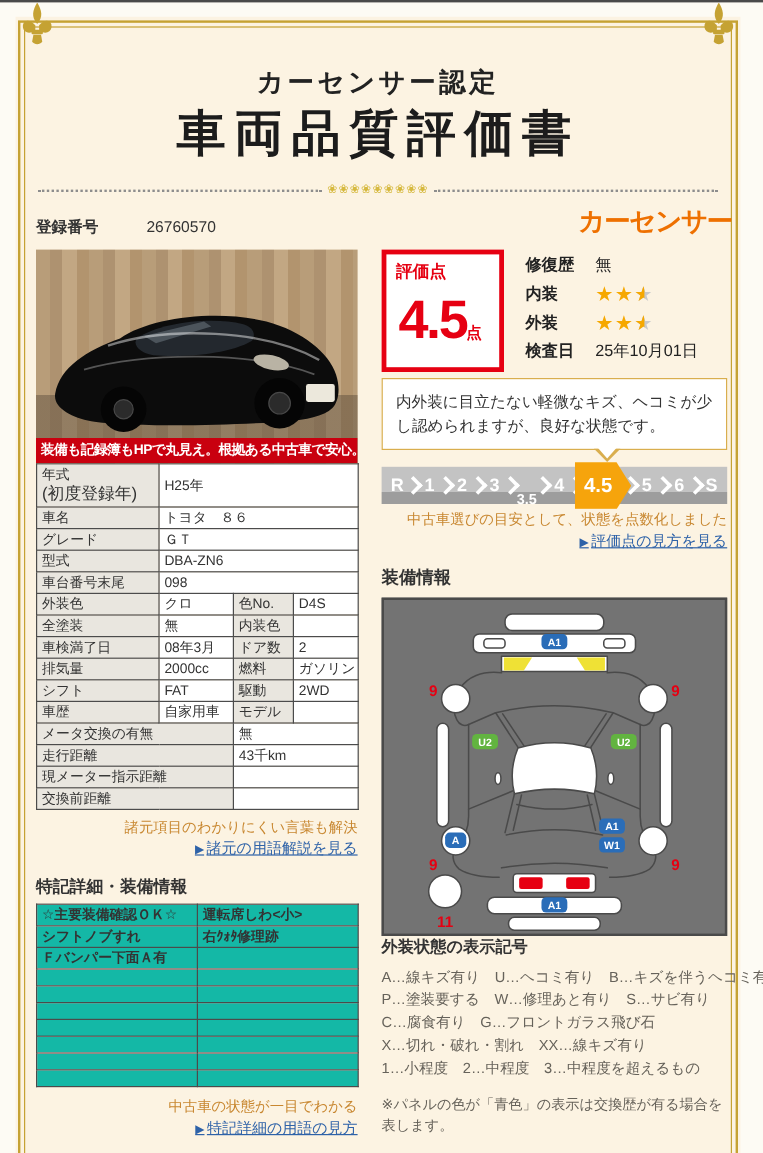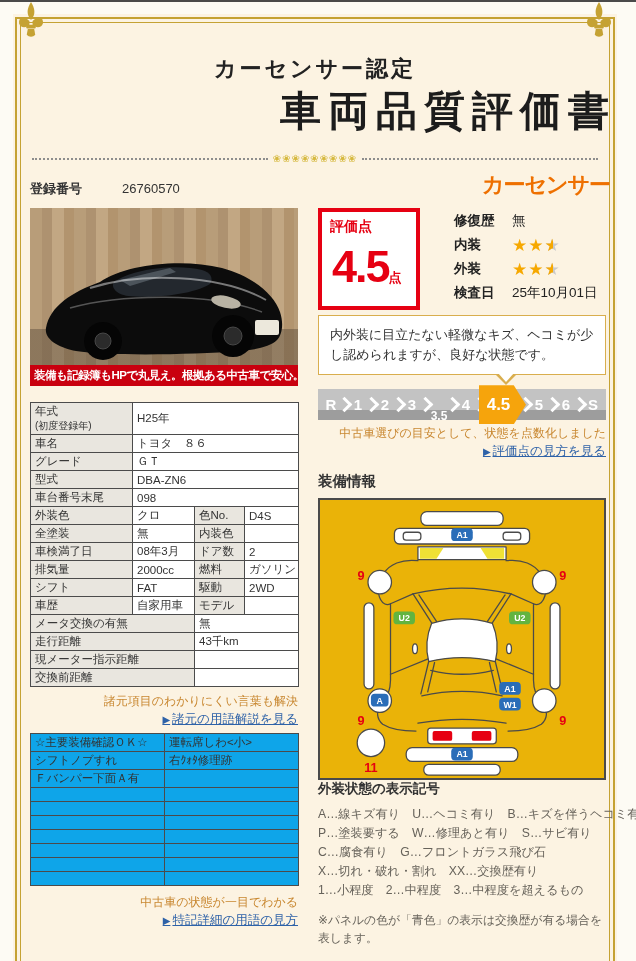--- a/index.html
+++ b/index.html
@@ -11,21 +11,21 @@
                  border:2px solid #c5a233; pointer-events:none; }
   .frame-inner { position:absolute; left:20px; top:20px; right:26px; bottom:-12px;
                  border:1px solid #c5a233; pointer-events:none; }
   .fleur { position:absolute; width:26px; height:36px; z-index:3; }
   .fleur.tl { left:18px; top:0px; }
   .fleur.tr { right:24px; top:0px; }
   .content { position:absolute; left:14px; top:12px; width:602px; height:949px; }
 
   .cert-title { position:absolute; top:40px; left:0; right:0; text-align:center;
                 font-size:22px; font-weight:bold; color:#222; letter-spacing:3px; }
-  .main-title { position:absolute; top:70px; left:0; right:0; text-align:right;
+  .main-title { position:absolute; top:70px; left:0; right:0; text-align:center;
                 font-family:"Liberation Serif","DejaVu Serif",serif;
                 font-size:41px; font-weight:bold; color:#1c1c1c; letter-spacing:7px; }
   .divider { position:absolute; top:140px; left:18px; right:18px; display:flex; align-items:center; }
   .divider .dots { flex:1; border-top:2px dotted #8d8d8d; height:0; }
   .divider .flowers { color:#d6b93f; font-size:10px; letter-spacing:1px; padding:0 5px; line-height:1; }
 
   .reg-row { position:absolute; top:166px; left:16px; font-size:13px; color:#333; }
   .reg-row .lbl { font-weight:bold; margin-right:40px; }
   .logo { position:absolute; top:156px; right:6px; font-size:22px; font-weight:bold;
           color:#ee7000; letter-spacing:-1px; }
@@ -34,39 +34,39 @@
   .left-col { position:absolute; left:16px; top:194px; width:268px; }
   .photo { position:relative; width:268px; height:178px; overflow:hidden;
            background-image:
              linear-gradient(180deg, rgba(0,0,0,0) 68%, rgba(70,58,46,.38) 68%),
              repeating-linear-gradient(90deg,#b89d79 0 12px,#ae9270 12px 22px,#c2a783 22px 34px,#b2946e 34px 44px); }
   .photo svg { display:block; }
   .photo-banner { position:absolute; left:0; right:0; bottom:0; height:21px; background:#c9000f;
                   color:#fff; font-weight:bold; font-size:11.5px; line-height:21px;
                   padding-left:4px; letter-spacing:-0.5px; white-space:nowrap; }
 
-  table.spec { margin-top:16px; width:268px; border-collapse:collapse; font-size:11.5px; color:#333;
+  table.spec { width:268px; border-collapse:collapse; font-size:11.5px; color:#333;
                table-layout:fixed; }
   table.spec td { border:1px solid #4b4b4b; padding:1px 4px; height:17px; background:#fff; overflow:hidden; white-space:nowrap; }
   table.spec td.l { background:#e9e6df; }
-  .sublabel { font-size:10px; }
+  .sublabel { font-size:14px; }
 
   .help { margin-top:6px; text-align:right; font-size:12px; color:#c88730; }
   .helplink { text-align:right; font-size:12.5px; margin-top:1px; }
   .helplink a { color:#2e62a8; text-decoration:underline; }
   .helplink .arr { color:#2e62a8; text-decoration:none; font-size:10px; margin-right:2px; }
 
   .feat-title { margin-top:14px; font-size:14px; font-weight:bold; color:#333; }
   table.feat { margin-top:5px; width:268px; border-collapse:collapse; font-size:11.5px; color:#333;
                table-layout:fixed; }
-  table.feat td { border:1px solid #4b4b4b; padding:1px 4px; height:14px; background:#0ea5e9; white-space:nowrap; overflow:hidden; }
+  table.feat td { border:1px solid #4b4b4b; padding:1px 4px; height:14px; background:#14b8a6; white-space:nowrap; overflow:hidden;font-weight:bold; }
 
   
   .right-col { position:absolute; left:304px; top:194px; width:288px; }
-  .score-row { display:flex;gap:16px; }
+  .score-row { display:flex; }
   .score-box { width:102px; height:102px; background:#fff; border:4px solid #e60012;
                display:flex; flex-direction:column; padding:6px 8px; }
   .score-box .sl { color:#e60012; font-weight:bold; font-size:14px; }
   .score-box .sv { color:#e60012; font-weight:bold; font-size:45px; line-height:1;
                    margin-top:8px; margin-left:2px; letter-spacing:-2px; }
   .score-box .su { font-size:13px; letter-spacing:0; vertical-align:baseline; }
   .info { margin-left:18px; padding-top:4px; font-size:13.5px; color:#222; }
   .info .row { display:flex; align-items:center; margin-bottom:6px; }
   .info .il { font-weight:bold; width:58px; }
   .stars { font-size:17px; line-height:1; letter-spacing:1px; }
@@ -89,21 +89,21 @@
   .scale .item.small { font-size:12px;margin-top:22px; }
   .scale .chev { flex:none; width:11px; height:11px; border-top:3px solid #fff; border-right:3px solid #fff;
                  transform:rotate(45deg); margin:0 -5px; }
   .scale .item.active { flex:none; width:47px; height:39px; background:#f6a40c; z-index:2;
            clip-path:polygon(0 0,74% 0,100% 50%,74% 100%,0 100%);
            display:flex; align-items:center; justify-content:center;
            font-size:17px; padding-right:8px; margin:0 -1px; }
   .scale-cap { margin-top:5px; text-align:right; font-size:12px; color:#c88730; }
 
   .cond-title { margin-top:12px; font-size:14.5px; font-weight:bold; color:#333; }
-  .diagram { margin-top:7px; width:288px; height:282px; border:2px solid #4a4a4a; background:#eab308; }
+  .diagram { margin-top:7px; width:288px; height:282px; border:2px solid #4a4a4a; background:#737373; }
   .legend-title { margin-top:0; font-size:13.5px; font-weight:bold; color:#333; }
   .legend { margin-top:7px; font-size:12.2px; color:#66625a; line-height:1.55; }
   .legend div { white-space:nowrap; }
   .cond-note { margin-top:12px; font-size:11.8px; color:#66625a; line-height:1.5; }
 </style>
 </head>
 <body>
 
 <div class="page">
   <div class="cream"></div>
@@ -244,20 +244,21 @@
         <tr>
               <td class="l" colspan="2">交換前距離</td>
               <td colspan="2"></td>
             </tr>
       </tbody>
         </table>
 
       <div class="help">諸元項目のわかりにくい言葉も解決</div>
       <div class="helplink"><a href="#"><span class="arr">▶</span><span>諸元の用語解説を見る</span></a></div>
 
+      <div class="feat-title">特記詳細・装備情報</div>
       <table class="feat">
         <colgroup>
             <col style="width:134px">
             <col style="width:134px">
           </colgroup>
         <tbody>
             <tr>
               <td>☆主要装備確認ＯＫ☆</td>
               <td>運転席しわ&lt;小&gt;</td>
             </tr>
@@ -439,21 +440,21 @@
             <text x="52" y="276" font-size="13" fill="#e60012">11</text>
           </g>
         </svg>
       </div>
 
       <div class="legend-title">外装状態の表示記号</div>
       <div class="legend">
         <div>A…線キズ有り　U…ヘコミ有り　B…キズを伴うヘコミ有り</div>
         <div>P…塗装要する　W…修理あと有り　S…サビ有り</div>
         <div>C…腐食有り　G…フロントガラス飛び石</div>
-        <div>X…切れ・破れ・割れ　XX…交換歴有り</div>
+        <div>X…切れ・破れ・割れ　XX…線キズ有り</div>
         <div>1…小程度　2…中程度　3…中程度を超えるもの</div>
       </div>
       <div class="cond-note">
         <div>※パネルの色が「青色」の表示は交換歴が有る場合を表します。</div>
 
       </div>
     </div>
   </div>
 </div>
 

